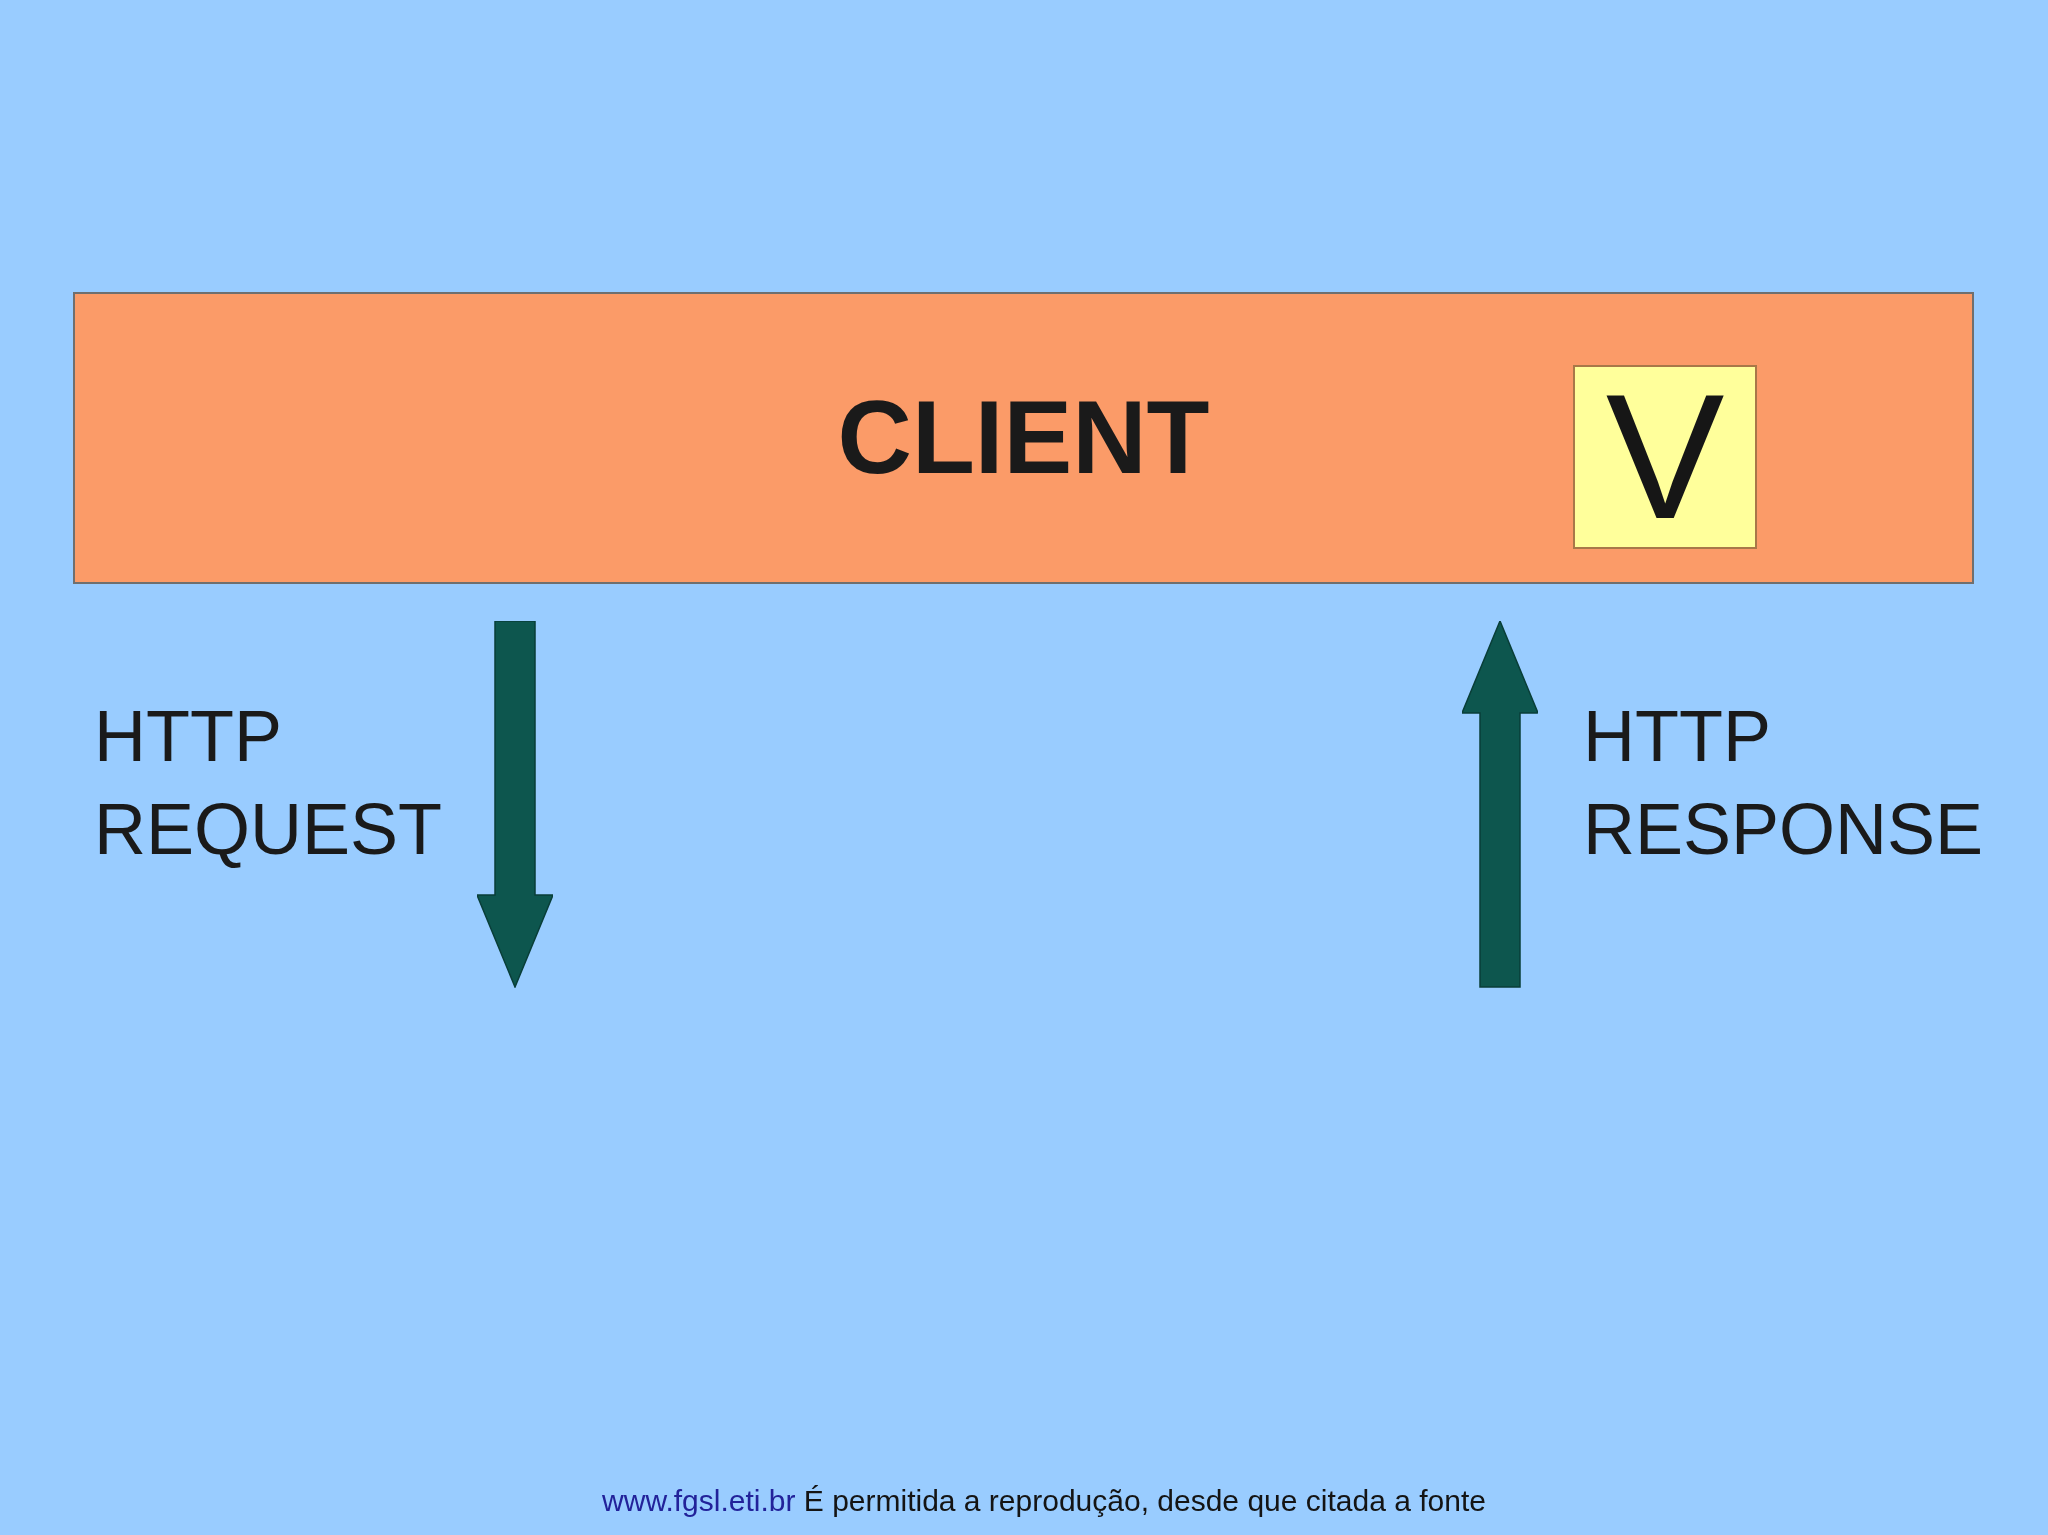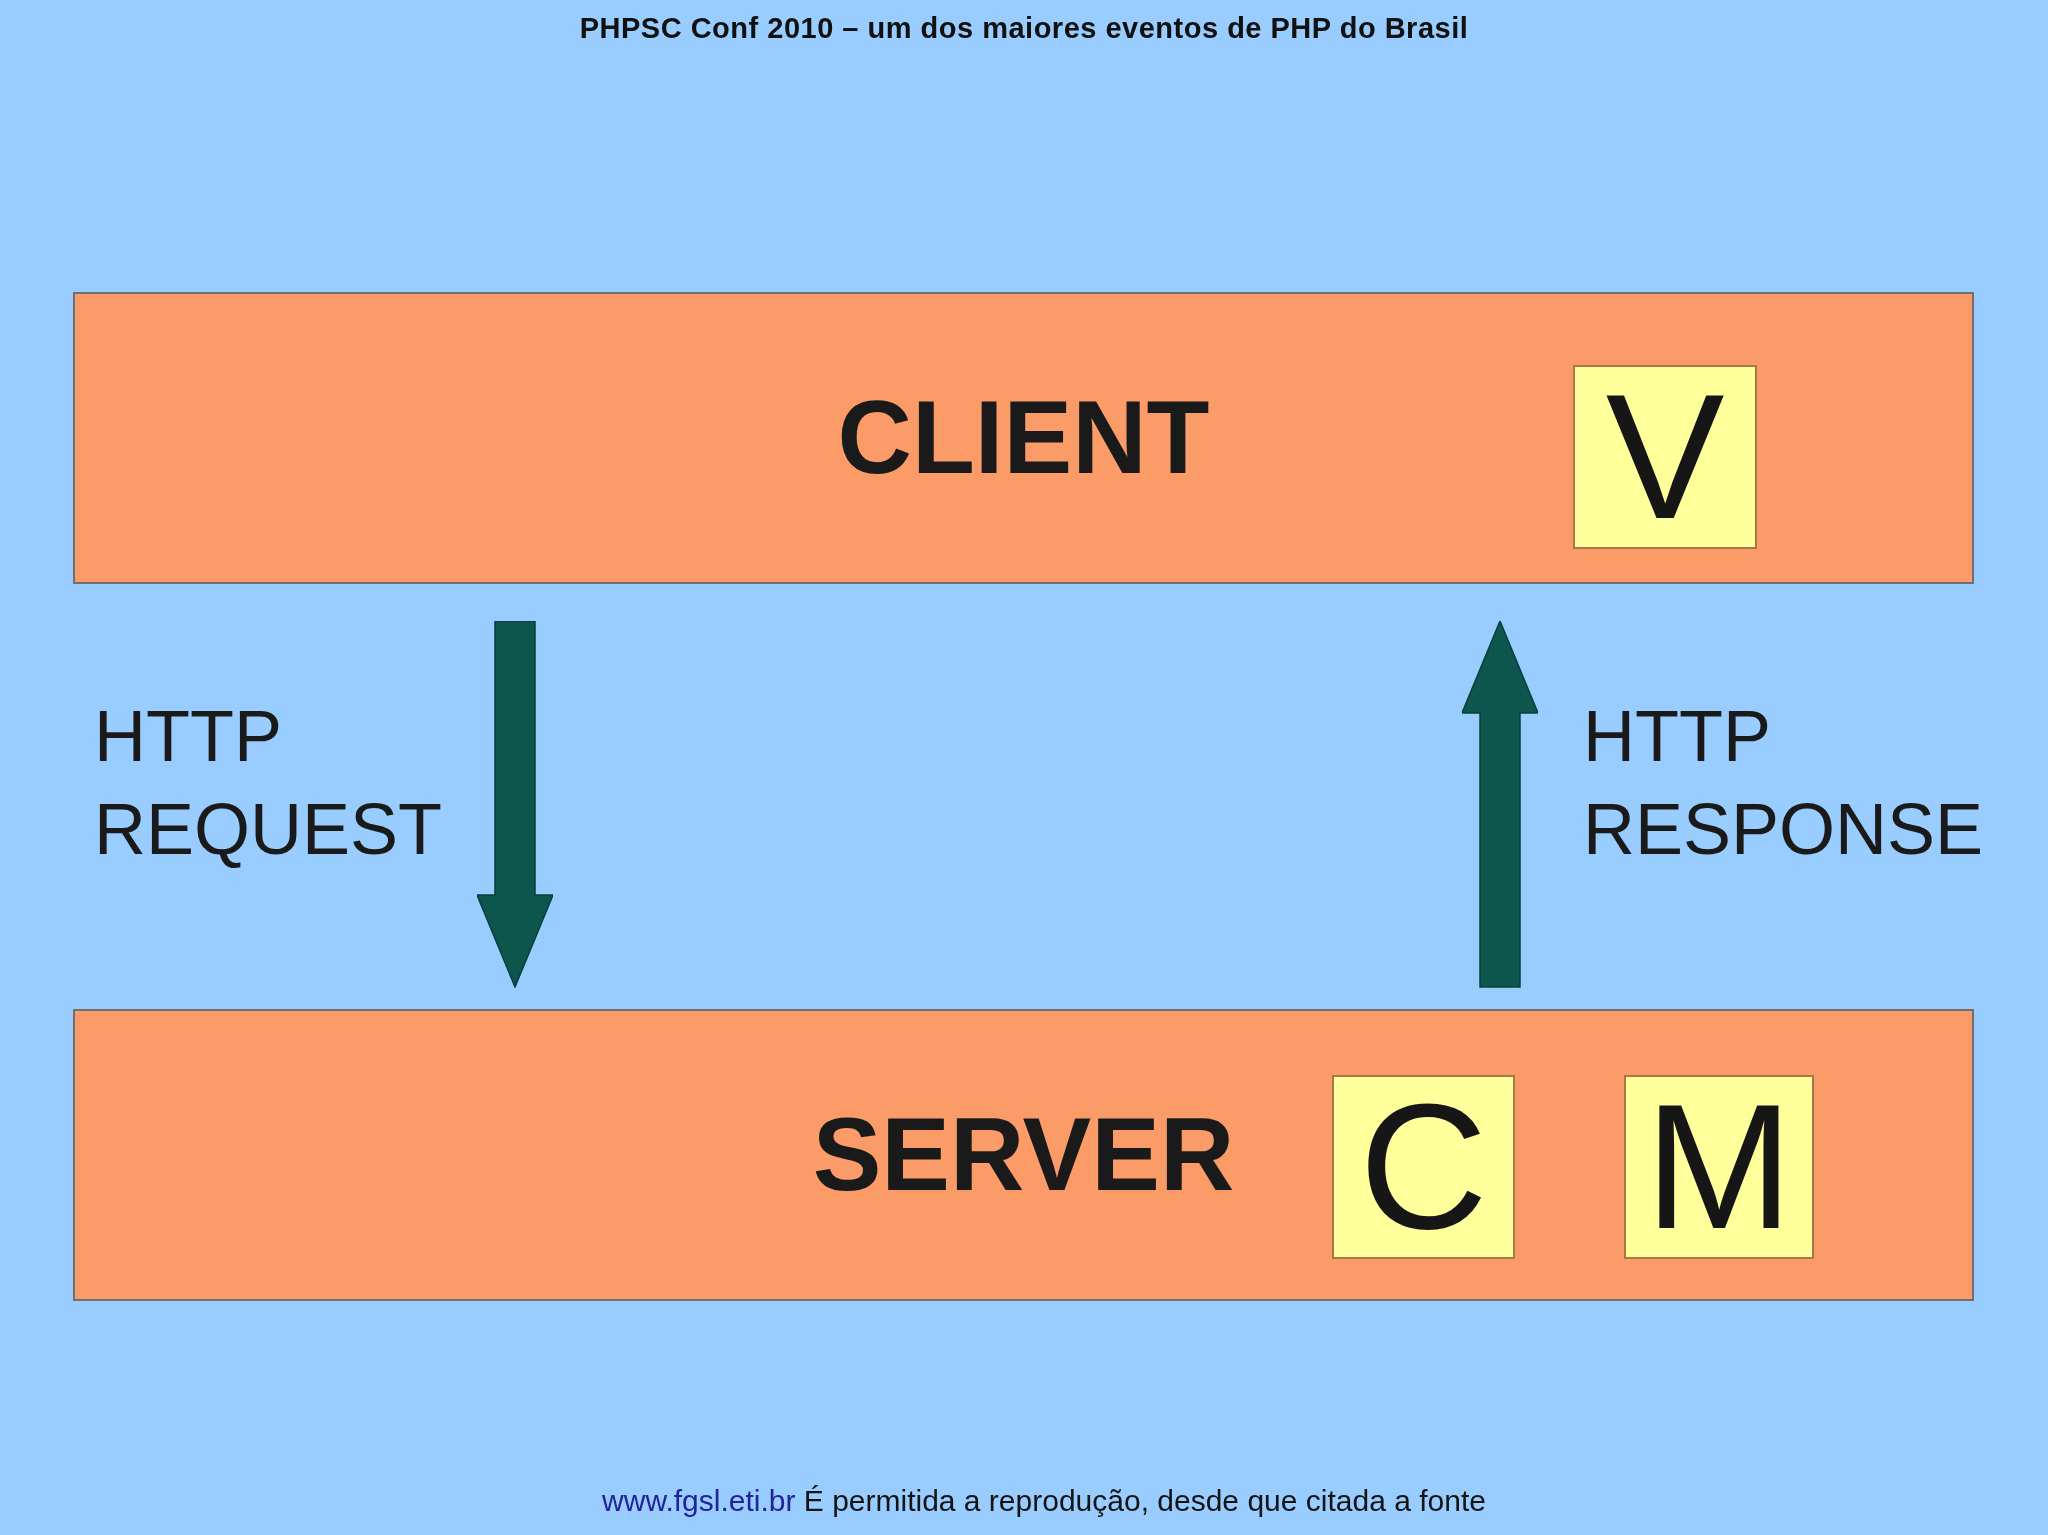--- a/index.html
+++ b/index.html
@@ -106,21 +106,20 @@
     color: #141414;
     padding-left: 40px;
   }
   .footer .link { color: var(--link); cursor: pointer; }
 </style>
 </head>
 <body>
 
 <div class="slide">
 
-  <div class="title">PHPSC Conf 2010 – um dos maiores eventos de PHP do Brasil</div>
 
   <div class="bar client">
     <div class="bar-label">CLIENT</div>
     <div class="mvc-box v-box">
       <span>V</span>
     </div>
   </div>
 
   <svg class="arrow down" viewBox="0 0 76 367">
     <polygon points="18,0 58,0 58,274 76,274 38,366 0,274 18,274"></polygon>
@@ -131,27 +130,18 @@
   </div>
 
   <svg class="arrow up" viewBox="0 0 76 367">
     <polygon points="38,0 76,92 58,92 58,366 18,366 18,92 0,92"></polygon>
   </svg>
   <div class="http-label response">
     <div>HTTP</div>
     <div>RESPONSE</div>
   </div>
 
-  <div class="bar server">
-    <div class="bar-label">SERVER</div>
-    <div class="mvc-box c-box">
-      <span>C</span>
-    </div>
-    <div class="mvc-box m-box">
-      <span>M</span>
-    </div>
-  </div>
 
   <div class="footer">
     <span class="link">www.fgsl.eti.br</span><span> É permitida a reprodução, desde que citada a fonte</span>
   </div>
 
 </div>
 
 </body></html>

